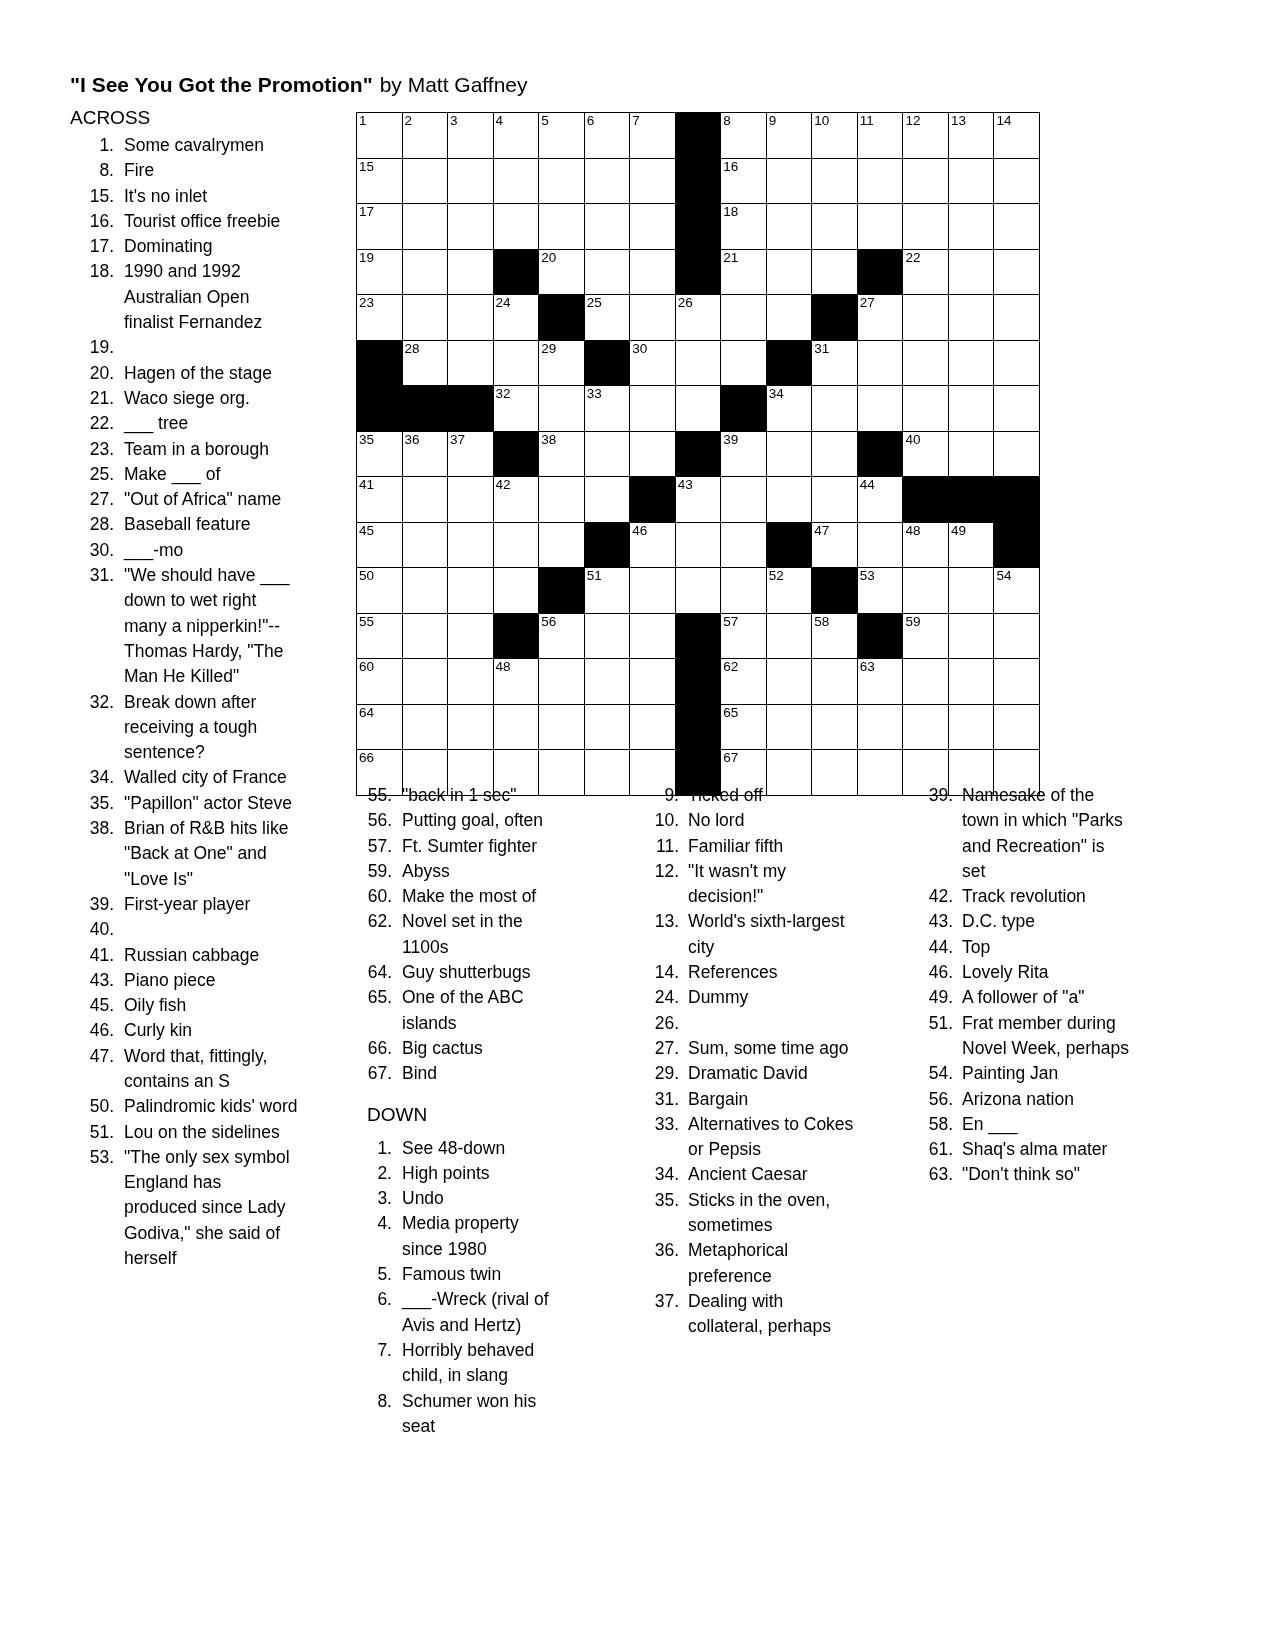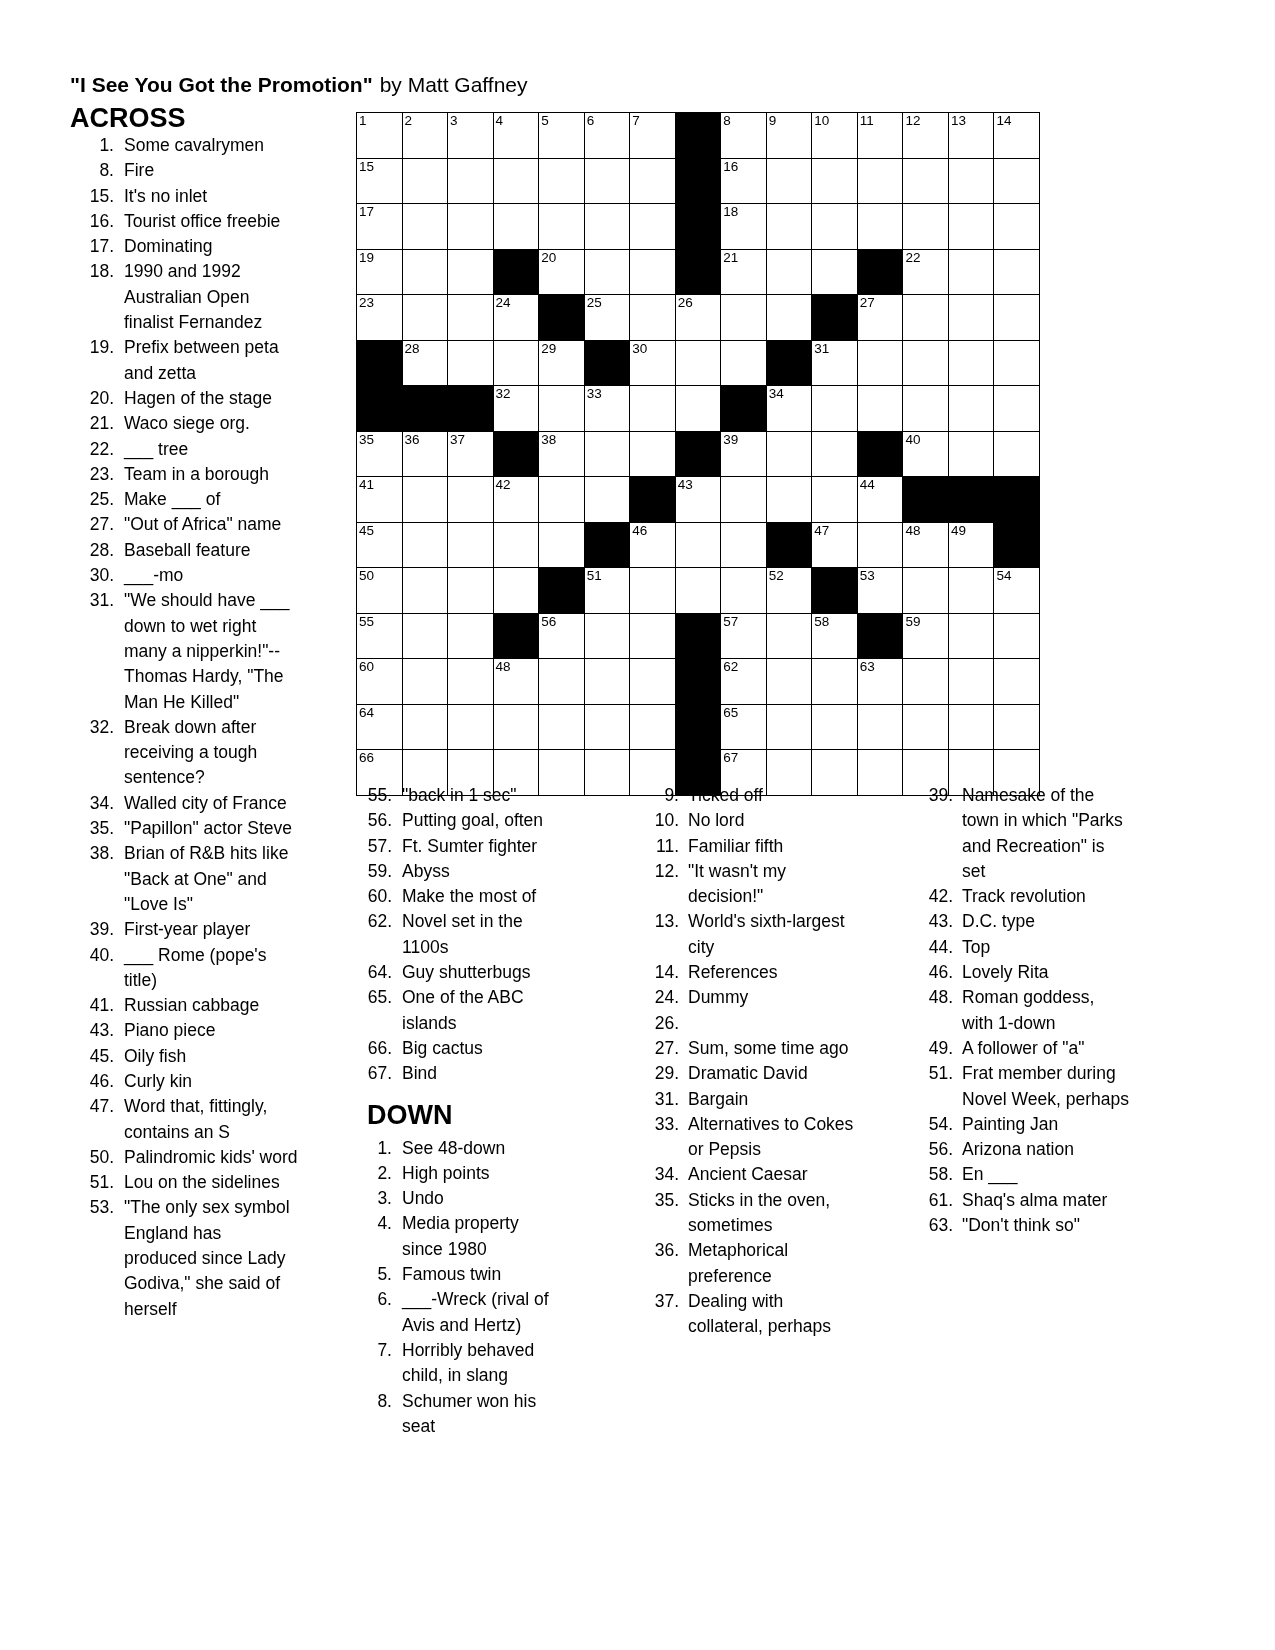--- a/index.html
+++ b/index.html
@@ -5,21 +5,21 @@
   html,body{margin:0;padding:0;background:#fff;}
   .page{position:relative;width:1275px;height:1650px;background:#ffffff;
         font-family:"Liberation Sans", sans-serif;color:#000;overflow:hidden;}
 
   
   .title{position:absolute;left:70px;top:72px;font-size:21px;line-height:26px;white-space:nowrap;}
   .t-main{font-weight:bold;}
   .t-by{margin-left:7px;}
 
   
-  .heading{font-weight:bold;font-size:27px;line-height:28px;margin:0;}
+  .heading{font-weight:normal;font-size:19px;line-height:28px;margin:0;}
   #across-heading{position:absolute;left:70px;top:104px;}
   .down-h{margin:14px 0 7px 12px;}
 
   
   .grid{position:absolute;left:356px;top:112px;width:684px;height:684px;
         background:#000;display:grid;grid-template-columns:repeat(15,1fr);
         grid-template-rows:repeat(15,1fr);gap:1px;padding:1px;box-sizing:border-box;}
   .cell{background:#fff;position:relative;}
   .cell.black{background:#000;}
   .cellnum{position:absolute;top:0px;left:2px;font-size:13.5px;line-height:15px;}
@@ -71,21 +71,20 @@
         <div class="clue">
           <span class="cnum">17.</span>
           <span class="ctext">Dominating</span>
         </div>
         <div class="clue">
           <span class="cnum">18.</span>
           <span class="ctext">1990 and 1992 Australian Open finalist Fernandez</span>
         </div>
         <div class="clue">
           <span class="cnum">19.</span>
-          <span class="ctext">Prefix between peta and zetta</span>
         </div>
         <div class="clue">
           <span class="cnum">20.</span>
           <span class="ctext">Hagen of the stage</span>
         </div>
         <div class="clue">
           <span class="cnum">21.</span>
           <span class="ctext">Waco siege org.</span>
         </div>
         <div class="clue">
@@ -131,21 +130,20 @@
         <div class="clue">
           <span class="cnum">38.</span>
           <span class="ctext">Brian of R&amp;B hits like "Back at One" and "Love Is"</span>
         </div>
         <div class="clue">
           <span class="cnum">39.</span>
           <span class="ctext">First-year player</span>
         </div>
         <div class="clue">
           <span class="cnum">40.</span>
-          <span class="ctext">___ Rome (pope's title)</span>
         </div>
         <div class="clue">
           <span class="cnum">41.</span>
           <span class="ctext">Russian cabbage</span>
         </div>
         <div class="clue">
           <span class="cnum">43.</span>
           <span class="ctext">Piano piece</span>
         </div>
         <div class="clue">
@@ -701,24 +699,20 @@
         </div>
         <div class="clue">
           <span class="cnum">44.</span>
           <span class="ctext">Top</span>
         </div>
         <div class="clue">
           <span class="cnum">46.</span>
           <span class="ctext">Lovely Rita</span>
         </div>
         <div class="clue">
-          <span class="cnum">48.</span>
-          <span class="ctext">Roman goddess, with 1-down</span>
-        </div>
-        <div class="clue">
           <span class="cnum">49.</span>
           <span class="ctext">A follower of "a"</span>
         </div>
         <div class="clue">
           <span class="cnum">51.</span>
           <span class="ctext">Frat member during Novel Week, perhaps</span>
         </div>
         <div class="clue">
           <span class="cnum">54.</span>
           <span class="ctext">Painting Jan</span>

